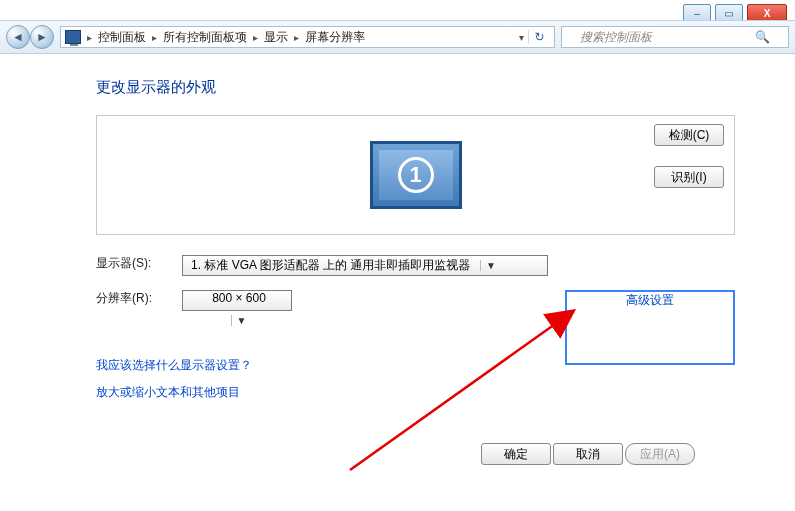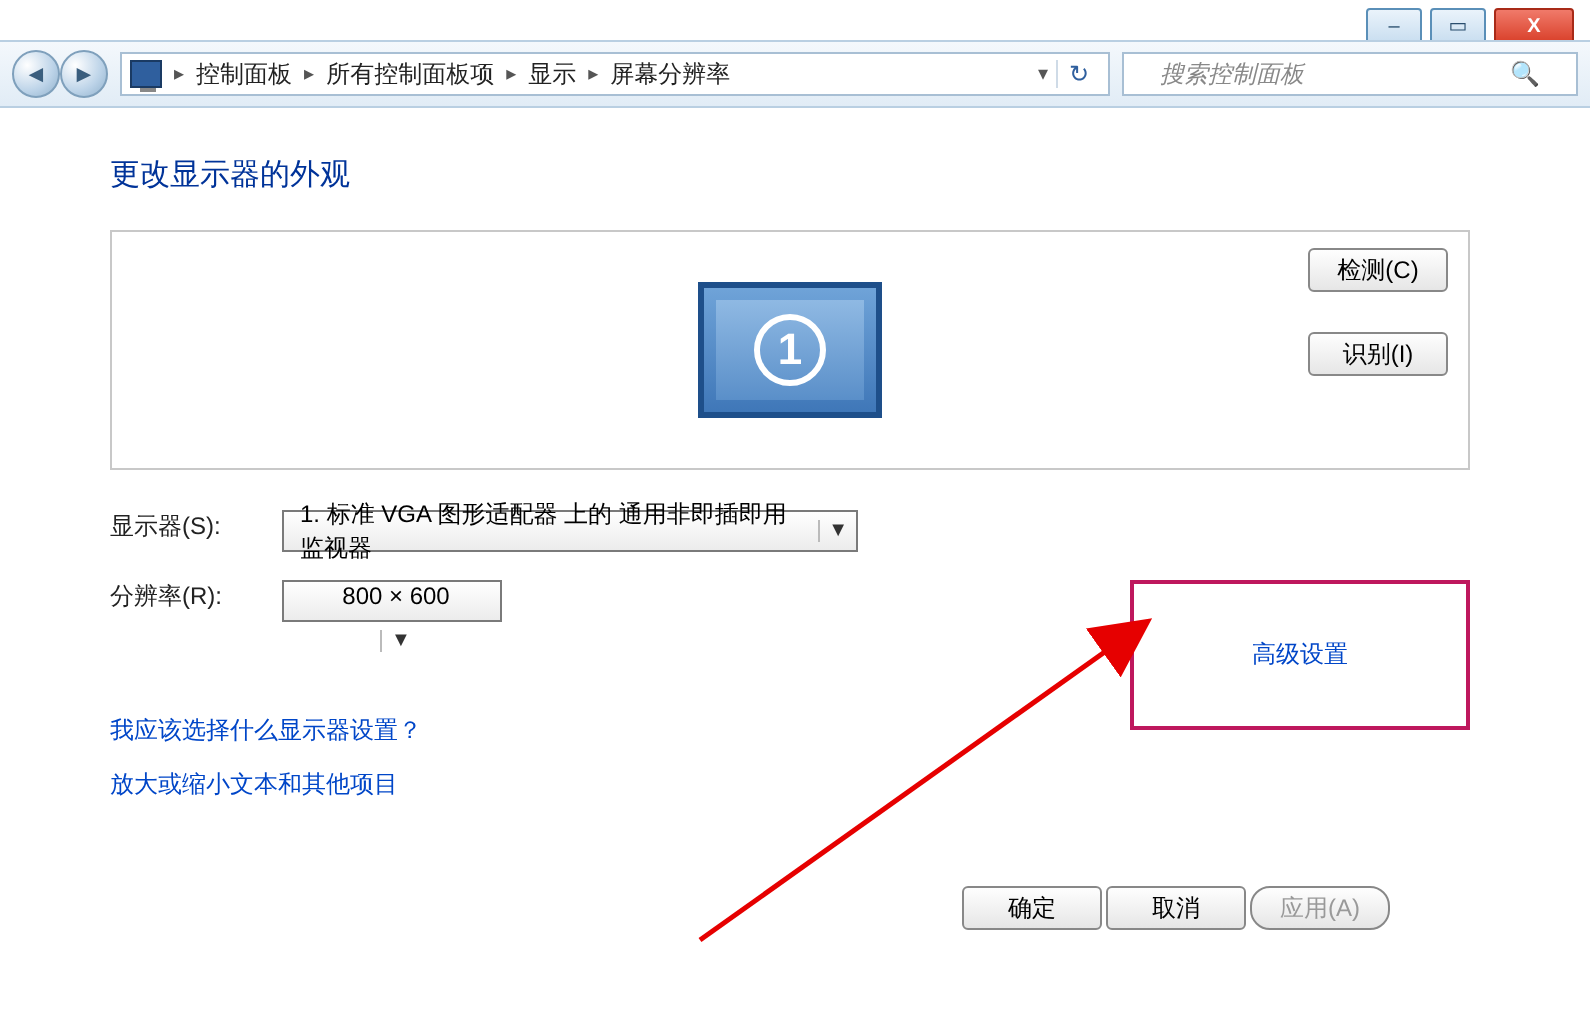--- a/index.html
+++ b/index.html
@@ -18,38 +18,38 @@
   .addr .monicon { width: 16px; height: 14px; background: #2f5f9e; border: 1px solid #1a3a63; position: relative; }
   .addr .monicon::after { content:""; position:absolute; bottom:-3px; left:4px; width:8px; height:2px; background:#888; }
   .addr .sep { color: #555; font-size: 10px; padding: 0 2px; }
   .addr .crumb { color: #222; white-space: nowrap; }
   .addr .spacer { flex: 1; }
   .addr .ref { width: 22px; text-align: center; color: #2f5f9e; border-left: 1px solid #cfdbe7; }
   .search { width: 228px; height: 22px; border: 1px solid #a8bfd4; background: #fff; display: flex; align-items: center; padding: 0 18px; color: #888; font-style: italic; }
   .search .mag { margin-left: auto; color: #2f5f9e; font-style: normal; }
 
   
-  .content { position: absolute; top: 54px; left: 0; right: 0; bottom: 0; padding: 24px 60px 0 55px; }
+  .content { position: absolute; top: 54px; left: 0; right: 0; bottom: 0; padding: 24px 60px 0 96px; }
   .heading { color: #003399; font-size: 15px; margin-bottom: 18px; }
 
   .preview-box { border: 1px solid #c8c8c8; height: 120px; position: relative; display: flex; align-items: center; justify-content: center; margin-bottom: 20px; }
   .preview-btns { position: absolute; top: 8px; right: 10px; display: flex; flex-direction: column; gap: 20px; }
   .btn { min-width: 70px; height: 22px; border: 1px solid #888; background: linear-gradient(#fefefe,#e6e6e6); border-radius: 3px; font-size: 12px; padding: 0 10px; display: inline-flex; align-items: center; justify-content: center; cursor: default; }
   .btn.disabled { color: #999; border-radius: 10px; }
 
   .monitor { width: 92px; height: 68px; border: 3px solid #1e4f8a; background: linear-gradient(#6fa3d8,#3f77b8); position: relative; display: flex; align-items: center; justify-content: center; }
   .monitor .screen { position:absolute; top:6px; left:6px; right:6px; bottom:6px; background: linear-gradient(#8fb9e3,#5a8fc9); display:flex; align-items:center; justify-content:center; }
   .monitor .num-circle { width: 36px; height: 36px; border: 3px solid #fff; border-radius: 50%; display: flex; align-items: center; justify-content: center; color: #fff; font-size: 22px; font-weight: bold; }
 
   .form-row { display: flex; align-items: flex-start; margin-bottom: 14px; }
   .form-row .lbl { width: 86px; color: #222; }
   .dropdown { border: 1px solid #7a7a7a; background: linear-gradient(#fff,#ececec); height: 21px; display: inline-flex; align-items: center; padding: 0 4px 0 8px; gap: 10px; font-size: 12px; }
   .dropdown .arrow { width: 16px; text-align: center; color: #333; border-left: 1px solid #bbb; padding-left: 4px; font-size: 10px; }
 
-  .adv-link-box { position: absolute; right: 60px; top: 290px; width: 170px; height: 75px; border: 2px solid #be185d; display: flex; align-items: center; justify-content: center; }
+  .adv-link-box { position: absolute; right: 60px; top: 290px; width: 170px; height: 75px; border: 2px solid #3b82f6; display: flex; justify-content: center; }
   .link { color: #0046c8; cursor: pointer; }
 
   .links-block { margin-top: 46px; }
   .links-block .link { display: block; margin-bottom: 10px; }
 
   .footer-btns { position: absolute; bottom: 46px; right: 100px; display: flex; gap: 2px; }
 
   
   .arrow-svg { position: absolute; left: 0; top: 0; pointer-events: none; }
 </style>
@@ -97,21 +97,21 @@
     </div>
     <div class="monitor">
       <div class="screen">
         <div class="num-circle">1</div>
       </div>
     </div>
   </div>
 
   <div class="form-row">
     <span class="lbl">显示器(S):</span>
-    <div class="dropdown" style="width:288px;">
+    <div class="dropdown" style="width:366px;">
       <span>1. 标准 VGA 图形适配器 上的 通用非即插即用监视器</span>
       <span class="arrow">▼</span>
     </div>
   </div>
 
   <div class="form-row">
     <span class="lbl">分辨率(R):</span>
     <div class="dropdown" style="width:110px;flex-direction:column;">
       <span>800 × 600</span>
       <span class="arrow">▼</span>

